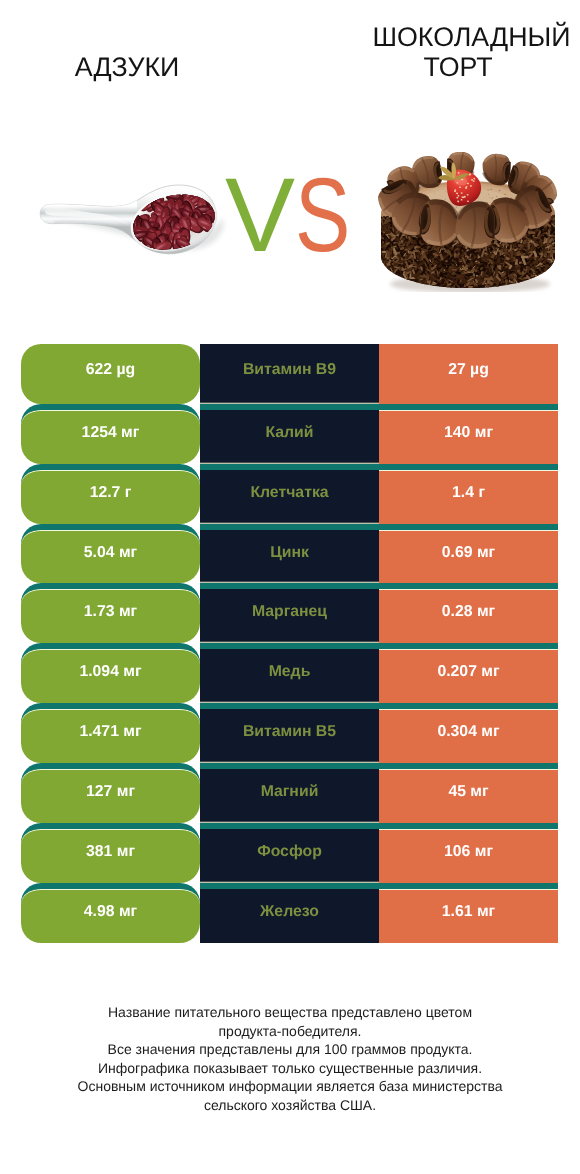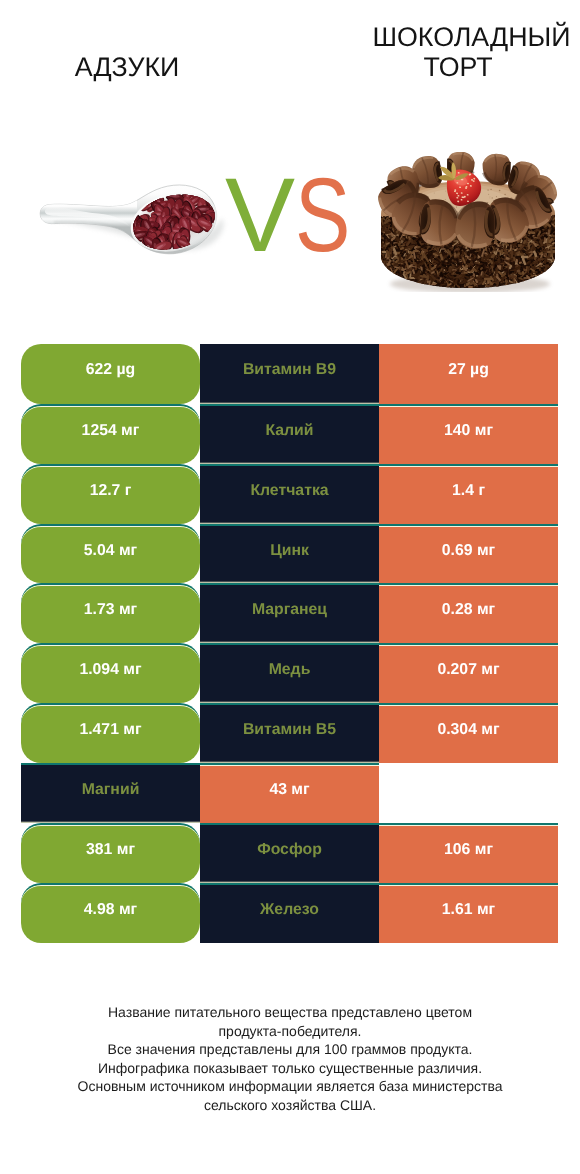--- a/index.html
+++ b/index.html
@@ -24,21 +24,21 @@
   #vs .s{color:#e2714b;display:inline-block;vertical-align:top;transform:scaleX(0.79);transform-origin:left top;}
 
   .table{position:absolute;left:21px;top:344px;width:537px;}
   .row{display:flex;}
   .cell{width:179px;height:59.86px;display:flex;align-items:center;justify-content:center;
         font-size:15.8px;font-weight:bold;box-sizing:border-box;position:relative;
         padding-bottom:8px;line-height:1;}
   .cell.left{background:#80a832;color:#ffffff;border-radius:20px;}
   .cell.right{background:#e06e47;color:#ffffff;text-align:right;}
   .cell.mid{background:#0f172a;color:#7c9040;}
-  .row + .row .cell{border-top:2px solid #0f766e;}
+  .row + .row .cell{border-top:6px solid #0f766e;}
   .row + .row .cell.left, .row + .row .cell.right{box-shadow:inset 0 1px 0 #f4f7e0;}
   .row .cell.mid::after{content:"";position:absolute;left:0;right:0;bottom:0;height:2px;
         background:linear-gradient(to bottom,rgba(247,250,208,0),#f8fbd2);pointer-events:none;}
   .row:last-child .cell.mid::after{display:none;}
 
   .footer{position:absolute;left:0;top:1003px;width:580px;text-align:center;color:#1c1c1c;
           font-size:14px;line-height:18.6px;}
   .footer div{white-space:nowrap;}
 </style>
 </head>
@@ -1238,22 +1238,23 @@
       <div class="cell left">1.094 мг</div>
       <div class="cell mid">Медь</div>
       <div class="cell right">0.207 мг</div>
     </div>
     <div class="row">
       <div class="cell left">1.471 мг</div>
       <div class="cell mid">Витамин B5</div>
       <div class="cell right">0.304 мг</div>
     </div>
     <div class="row">
+      <div class="cell left">127 мг</div>
       <div class="cell mid">Магний</div>
-      <div class="cell right">43 мг</div>
+      <div class="cell right">45 мг</div>
     </div>
     <div class="row">
       <div class="cell left">381 мг</div>
       <div class="cell mid">Фосфор</div>
       <div class="cell right">106 мг</div>
     </div>
     <div class="row">
       <div class="cell left">4.98 мг</div>
       <div class="cell mid">Железо</div>
       <div class="cell right">1.61 мг</div>

